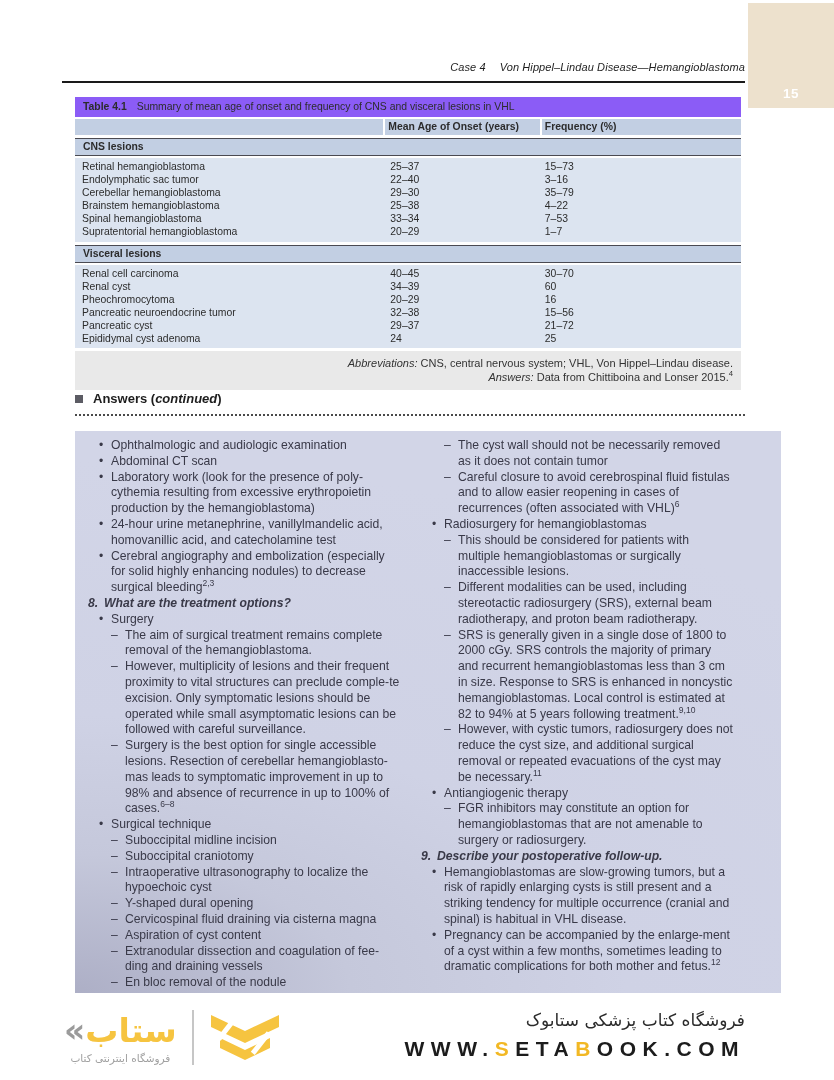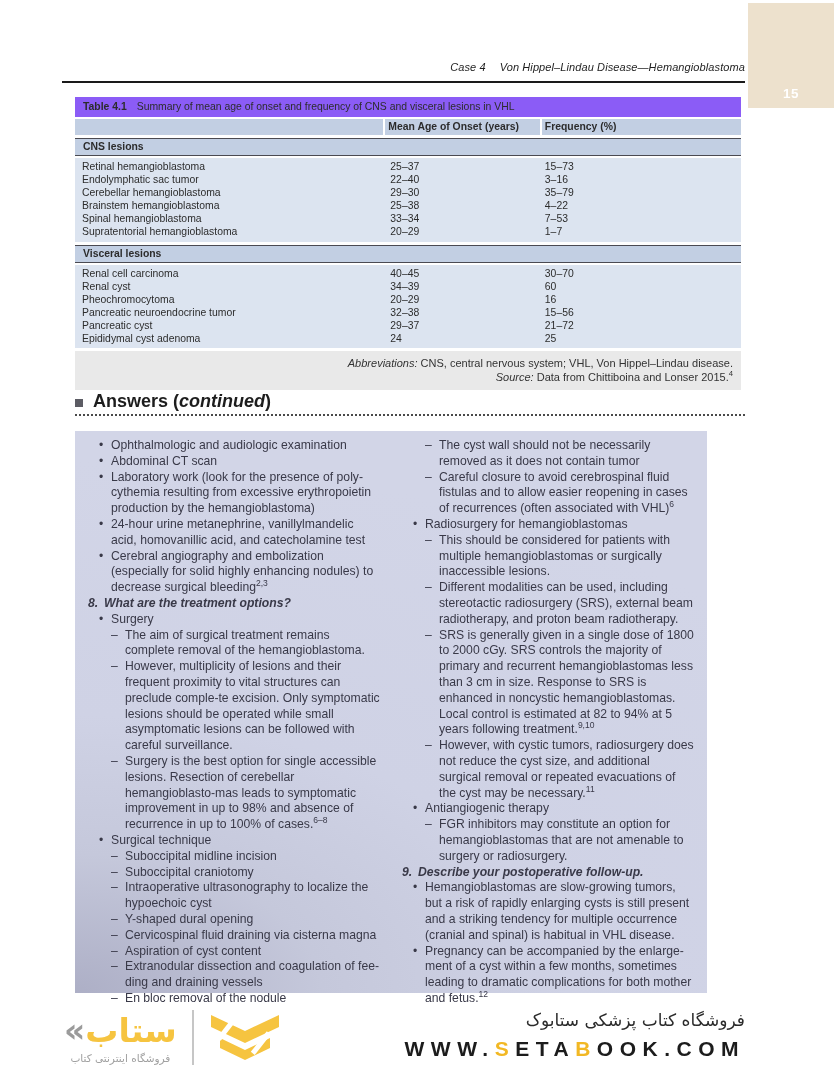--- a/index.html
+++ b/index.html
@@ -20,27 +20,27 @@
   .t-head > div { background:#c2cfe3; height:16px; line-height:16px; font-weight:bold; padding-left:3px; }
   .t-sec { margin-top:3px; background:#c2cfe3; border-top:1.2px solid #4a4a52; border-bottom:1.2px solid #4a4a52; height:18px; line-height:16px; font-weight:bold; padding-left:8px; }
   .t-block { margin-top:2px; margin-bottom:3px; display:grid; grid-template-columns:46.3% 23.2% 1fr; column-gap:0; background:#fff; }
   .t-col { background:#dce4f0; padding:2px 0 3px 7px; }
   .t-col div { height:13.1px; line-height:13.1px; white-space:nowrap; }
   .t-foot { background:#e9e9e9; padding:5px 8px 6px 8px; font-size:11px; line-height:14px; color:#333;text-align:right; }
   .t-foot i { font-style:italic; }
   sup { font-size:70%; vertical-align:super; line-height:0; }
 
   
-  .answers-head { position:absolute; left:75px; top:391px; font-size:18px; font-weight:bold; color:#1d1d1d; }
+  .answers-head { position:absolute; left:75px; top:391px; font-size:13px; font-weight:bold; color:#1d1d1d; }
   .answers-head .sq { display:inline-block; width:8px; height:8px; background:#5c5c64; margin-right:10px; }
   .answers-head .it { font-style:italic; }
   .dotted-rule { position:absolute; left:75px; top:411px; width:670px; height:5px; border-bottom:2.5px dotted #4a4a4a; }
 
   
-  .answer-box { position:absolute; left:75px; top:431px; width:632px; height:562px;
+  .answer-box { position:absolute; left:75px; top:431px; width:706px; height:562px;
     background:radial-gradient(150% 95% at 0% 100%, #adafc6 0%, #c5c8db 26%, #cfd2e5 52%, #d2d5e7 100%);
     display:flex; gap:21px; padding:7px 12px 0 13px; }
   .a-col { width:312px; font-size:12.2px; line-height:15.8px; color:#393948; }
   .item { position:relative; }
   .item.bullet { padding-left:23px; }
   .item.bullet::before { content:"\2022"; position:absolute; left:11px; }
   .item.dash { padding-left:37px; }
   .item.dash::before { content:"\2013"; position:absolute; left:23px; }
   .item.question { padding-left:16px; font-style:italic; font-weight:600; }
   .item.question .qnum { position:absolute; left:0; }
@@ -129,21 +129,21 @@
           <div>60</div>
           <div>16</div>
           <div>15–56</div>
           <div>21–72</div>
           <div>25</div>
         </div>
       </div>
     </div>
   <div class="t-foot" id="t-foot">
       <div><i>Abbreviations:</i> CNS, central nervous system; VHL, Von Hippel–Lindau disease.</div>
-      <div><i>Source:</i> Data from Chittiboina and Lonser 2015.<sup>4</sup></div>
+      <div><i>Answers:</i> Data from Chittiboina and Lonser 2015.<sup>4</sup></div>
     </div>
 </div>
 
 <div class="answers-head">
   <span class="sq"></span><span>Answers (</span><span class="it">continued</span><span>)</span>
 </div>
 <div class="dotted-rule"></div>
 
 <div class="answer-box">
   <div class="a-col" id="a-col-0">

